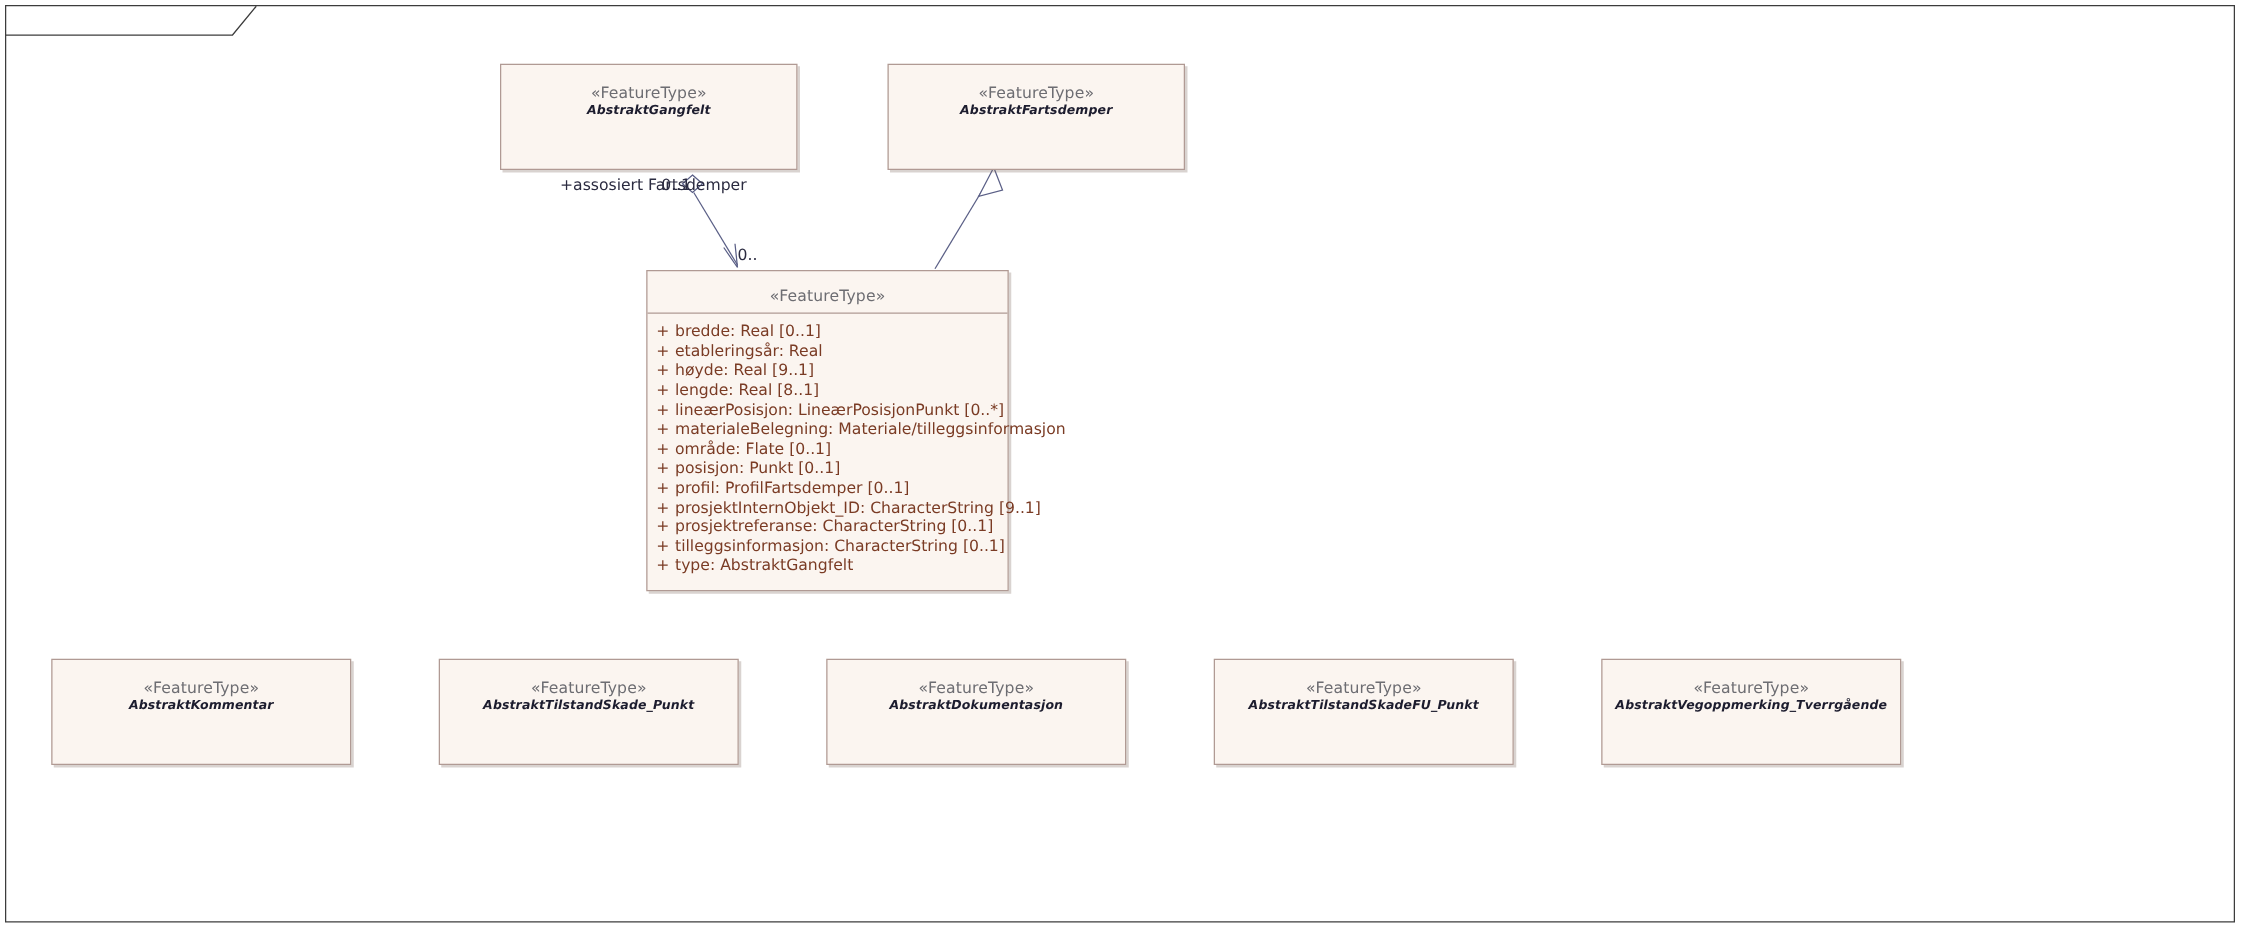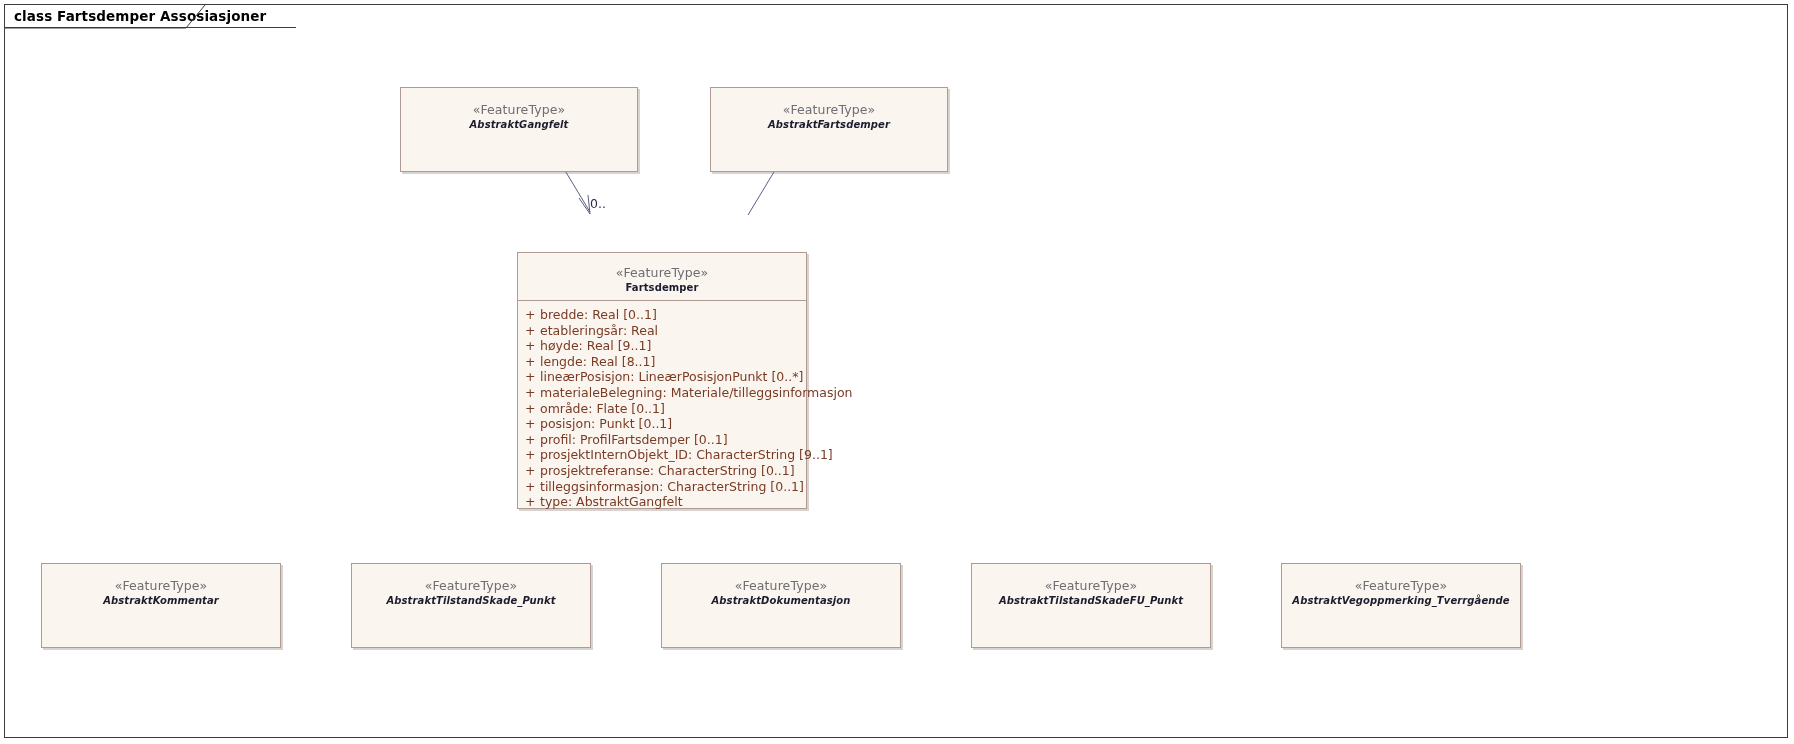--- a/index.html
+++ b/index.html
@@ -47,21 +47,20 @@
     white-space: nowrap;
     letter-spacing: 0.1px;
   }
   
   .cls {
     position: absolute;
     box-sizing: border-box;
     border: 1px solid #b09a94;
     background: #fbf5f0;
     box-shadow: 2px 2px 0 rgba(130,110,100,0.30);
-    margin-top: 36px;
   }
   .cls-header {
     text-align: center;
     padding-top: 13px;
     padding-bottom: 6px;
     line-height: 1.38;
   }
   .stereotype {
     display: block;
     font-size: 12.5px;
@@ -123,23 +122,20 @@
     pointer-events: none;
   }
 </style>
 </head>
 <body>
 
 <div id="canvas">
 
   <div class="frame"></div>
 
-  <div class="frame-tab">
-    <span>class Fartsdemper Assosiasjoner</span>
-  </div>
   <svg class="overlay">
 
     <path d="M 4 28 L 186 28 L 205 5" fill="none" stroke="#3c3c3c" stroke-width="1"></path>
   </svg>
 
   <svg class="overlay">
 
     <path d="M 554 140 L 562 147 L 554 154 L 546 147 Z" fill="#ffffff" stroke="#5a5f86" stroke-width="1"></path>
     <line x1="555" y1="154" x2="590" y2="212" stroke="#5a5f86" stroke-width="1"></line>
 
@@ -164,21 +160,20 @@
   <div class="cls" style="left:710px; top:51px; width:238px; height:85px;">
     <div class="cls-header">
       <span class="stereotype">«FeatureType»</span>
       <span class="cls-name abstract">AbstraktFartsdemper</span>
     </div>
   </div>
 
   <div class="cls" style="left:517px; top:216px; width:290px; height:257px;">
     <div class="cls-header" style="padding-top:11px; padding-bottom:5px;">
       <span class="stereotype">«FeatureType»</span>
-      <span class="cls-name concrete">Fartsdemper</span>
     </div>
     <div class="attr-sep"></div>
     <div class="attr-list" id="fartsdemper-attrs">
         <div class="attr-row">
           <span class="attr-vis">+</span>
           <span class="attr-text">bredde: Real [0..1]</span>
         </div>
         <div class="attr-row">
           <span class="attr-vis">+</span>
           <span class="attr-text">etableringsår: Real</span>

